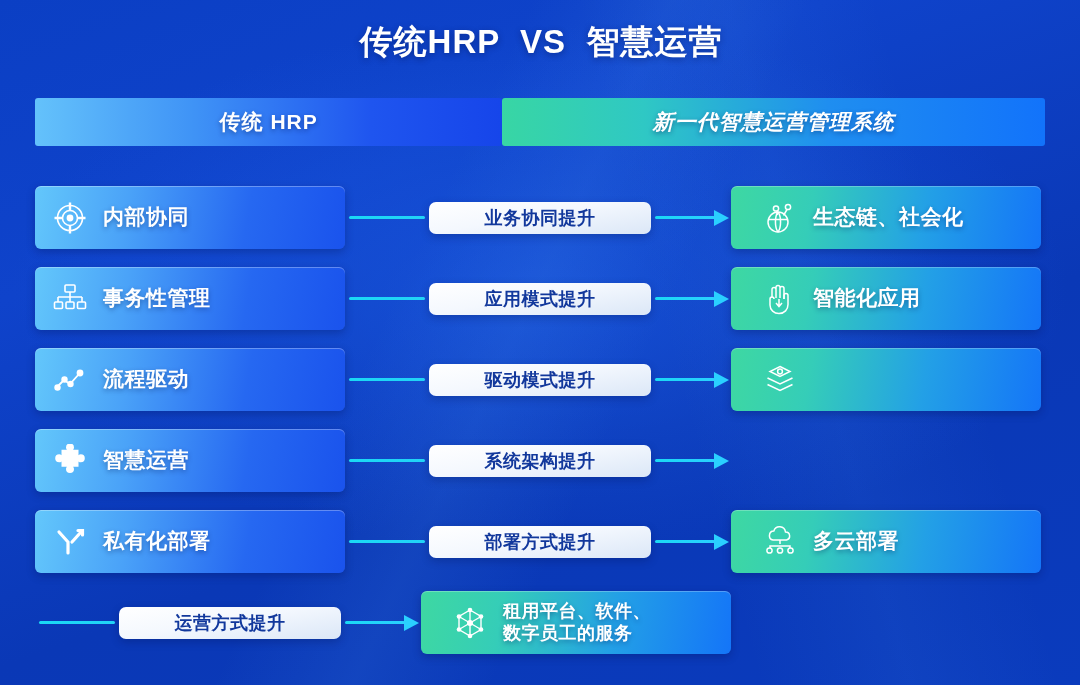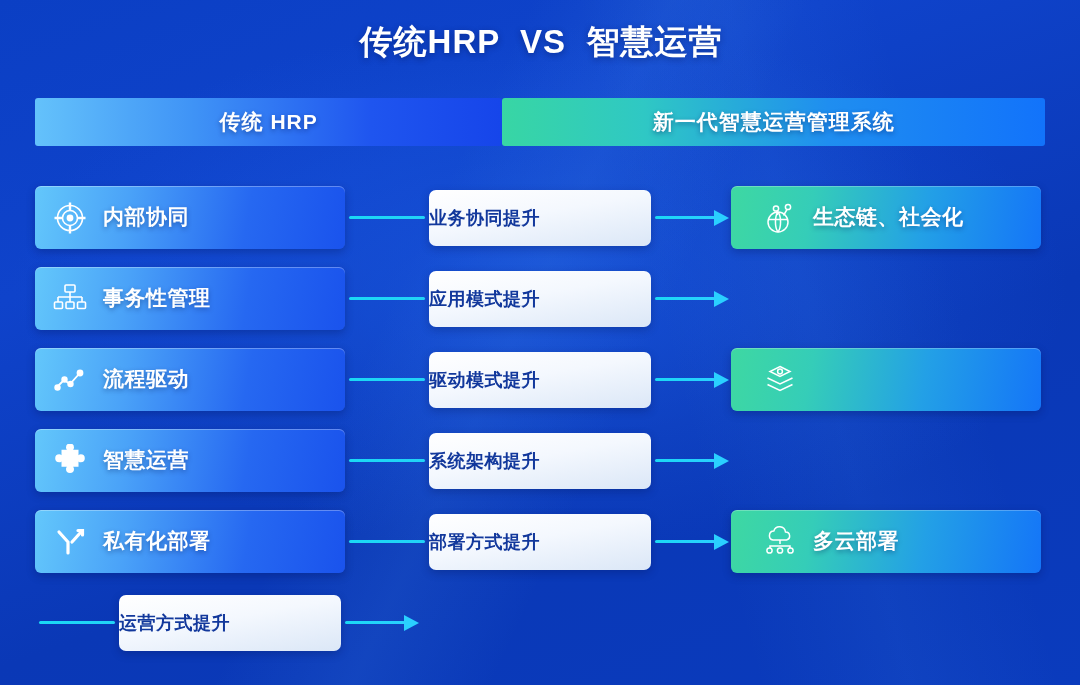--- a/index.html
+++ b/index.html
@@ -68,20 +68,21 @@
     letter-spacing: 1px;
     text-shadow: 0 2px 5px rgba(0,25,90,0.45);
   }
   .hdr-left {
     width: 510px;
     background: linear-gradient(90deg, #64c2fb 0%, #3f93f6 34%, #1f55ef 72%, #1645ea 100%);
   }
   .hdr-right {
     width: 592px;
     background: linear-gradient(90deg, #38d6a4 0%, #2fc8c4 26%, #1f8ef0 60%, #1273fb 100%);
+    font-style: italic;
   }
 
   
   .rows {
     position: absolute;
     top: 186px;
     left: 35px;
     width: 1010px;
   }
   .row {
@@ -120,27 +121,27 @@
     right: 4px;
     height: 3px;
     margin-top: -1.5px;
     background: linear-gradient(90deg, #1ad9f5, #22d3f7);
     border-radius: 2px;
   }
 
   
   .pill {
     width: 222px;
-    height: 56px;
+    height: 32px;
     border-radius: 7px;
     background: linear-gradient(170deg, #ffffff 0%, #f4f8fe 45%, #dbe7f7 100%);
     box-shadow: 0 3px 8px rgba(0,18,80,0.28);
     display: flex;
     align-items: center;
-    justify-content: flex-start;
+    justify-content: center;
     flex: none;
   }
   .pill span {
     color: #12389c;
     font-size: 18px;
     font-weight: bold;
     letter-spacing: 0.5px;
   }
 
   
@@ -267,20 +268,30 @@
         </span>
         <span class="card-label">事务性管理</span>
       </div>
       <div class="conn-a"></div>
       <div class="pill">
         <span>应用模式提升</span>
       </div>
       <div class="conn-b">
           <span class="arrowhead"></span>
         </div>
+      <div class="card-right">
+        <span class="ico">
+          <svg viewBox="0 0 34 34" fill="none" stroke="#ffffff" stroke-width="1.5">
+            <path d="M9 16V7.5a2 2 0 0 1 4 0V16M13 16V5.5a2 2 0 0 1 4 0V16M17 16V6.5a2 2 0 0 1 4 0V17"></path>
+            <path d="M21 17v-3.5a2 2 0 0 1 4 0v9c0 5-3.5 9-9 9-5 0-9-3.5-9-8.5V17a2 2 0 0 1 4 0"></path>
+            <path d="M16 17v7M13 21l3 3.5 3-3.5"></path>
+          </svg>
+        </span>
+        <span class="card-label">智能化应用</span>
+      </div>
     </div>
 
     <div class="row">
       <div class="card-left">
         <span class="ico">
           <svg viewBox="0 0 34 34" fill="none" stroke="#ffffff" stroke-width="1.8">
             <path d="M5 23l6-6 6 4 9-10"></path>
             <circle cx="4.5" cy="24.5" r="3.2" fill="#fff" stroke="none"></circle>
             <circle cx="11.5" cy="16.5" r="3.2" fill="#fff" stroke="none"></circle>
             <circle cx="17.5" cy="21" r="3.2" fill="#fff" stroke="none"></circle>
@@ -358,16 +369,33 @@
     </div>
 
     <div class="row">
       <div class="conn-a"></div>
       <div class="pill">
         <span>运营方式提升</span>
       </div>
       <div class="conn-b">
           <span class="arrowhead"></span>
         </div>
+      <div class="card-right">
+        <span class="ico">
+          <svg viewBox="0 0 34 34" fill="none" stroke="#ffffff" stroke-width="1.4">
+            <path d="M17 4l11 6.5v13L17 30 6 23.5v-13z"></path>
+            <path d="M17 4v26M6 10.5l22 13M28 10.5l-22 13"></path>
+            <circle cx="17" cy="4" r="2.3" fill="#fff" stroke="none"></circle>
+            <circle cx="28" cy="10.5" r="2.3" fill="#fff" stroke="none"></circle>
+            <circle cx="28" cy="23.5" r="2.3" fill="#fff" stroke="none"></circle>
+            <circle cx="17" cy="30" r="2.3" fill="#fff" stroke="none"></circle>
+            <circle cx="6" cy="23.5" r="2.3" fill="#fff" stroke="none"></circle>
+            <circle cx="6" cy="10.5" r="2.3" fill="#fff" stroke="none"></circle>
+            <circle cx="17" cy="17" r="3" fill="#fff" stroke="none"></circle>
+          </svg>
+        </span>
+        <span class="card-label two-line">租用平台、软件、
+数字员工的服务</span>
+      </div>
     </div>
 
   </div>
 </div>
 
 </body></html>

